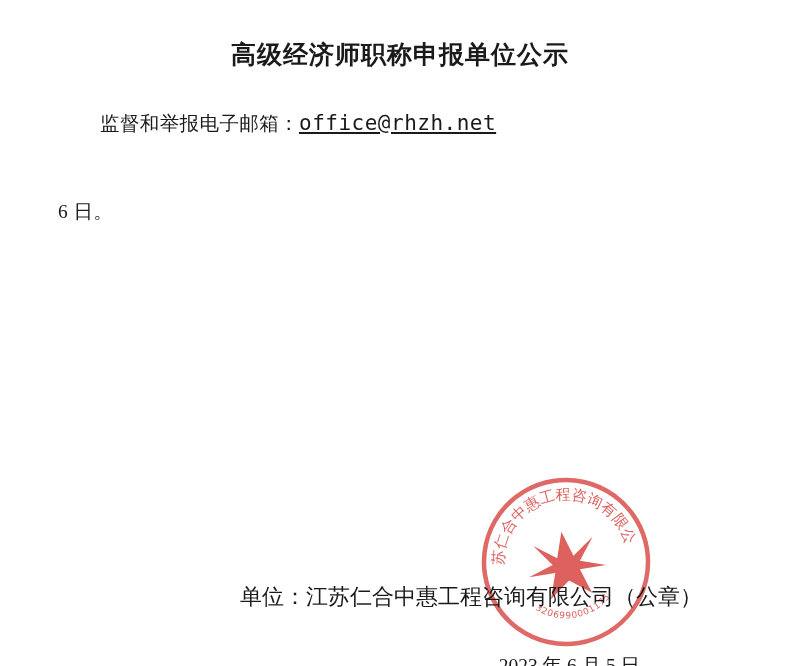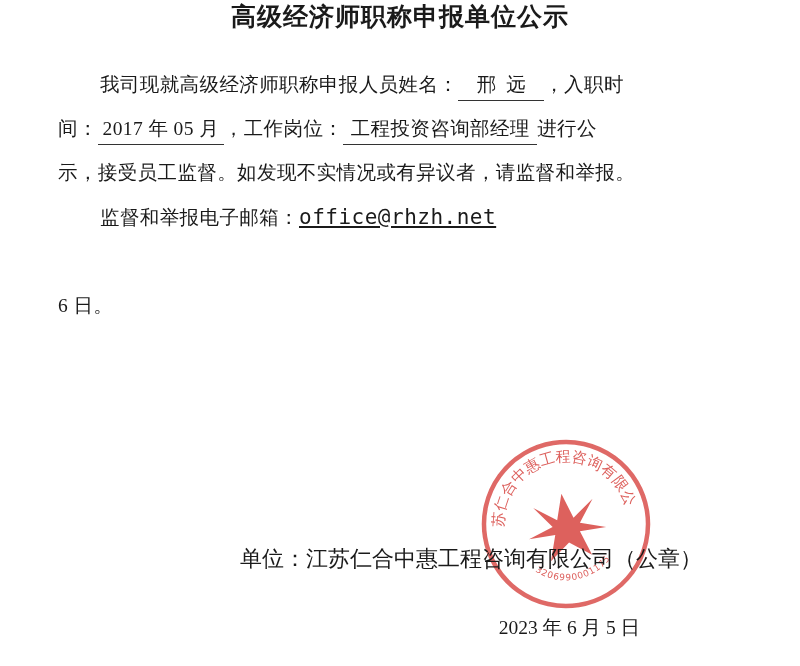--- a/index.html
+++ b/index.html
@@ -20,20 +20,21 @@
     width: 800px;
     height: 666px;
     box-sizing: border-box;
     padding: 0 58px;
   }
   .doc-title {
     text-align: center;
     font-size: 25px;
     font-weight: bold;
     letter-spacing: 1px;
+    margin-top: 38px;
     margin-bottom: 30px;
     font-family: "Liberation Serif", "DejaVu Serif", serif;
   }
   .body-text {
     font-size: 19.5px;
     line-height: 44px;
     letter-spacing: 0.4px;
   }
   .para {
     margin: 0;
@@ -115,25 +116,20 @@
 </style>
 </head>
 <body>
 
 <div class="page">
 
   <div class="doc-title">高级经济师职称申报单位公示</div>
 
   <div class="body-text">
 
-    <p class="para">
-      <span class="indent"></span><span>我司现就高级经济师职称申报人员姓名：</span><span class="fill name">邢远</span><span>，入职时</span><br>
-      <span>间：</span><span class="fill date">2017 年 05 月</span><span>，工作岗位：</span><span class="fill position">工程投资咨询部经理</span><span>进行公</span><br>
-      <span>示，接受员工监督。如发现不实情况或有异议者，请监督和举报。</span>
-    </p>
 
     <p class="para">
       <span class="indent"></span><span>监督和举报电子邮箱：</span><span class="mono">office@rhzh.net</span>
     </p>
 
     <p class="para">
       <span class="indent"></span><br>
       <span>6 日。</span>
     </p>
 

